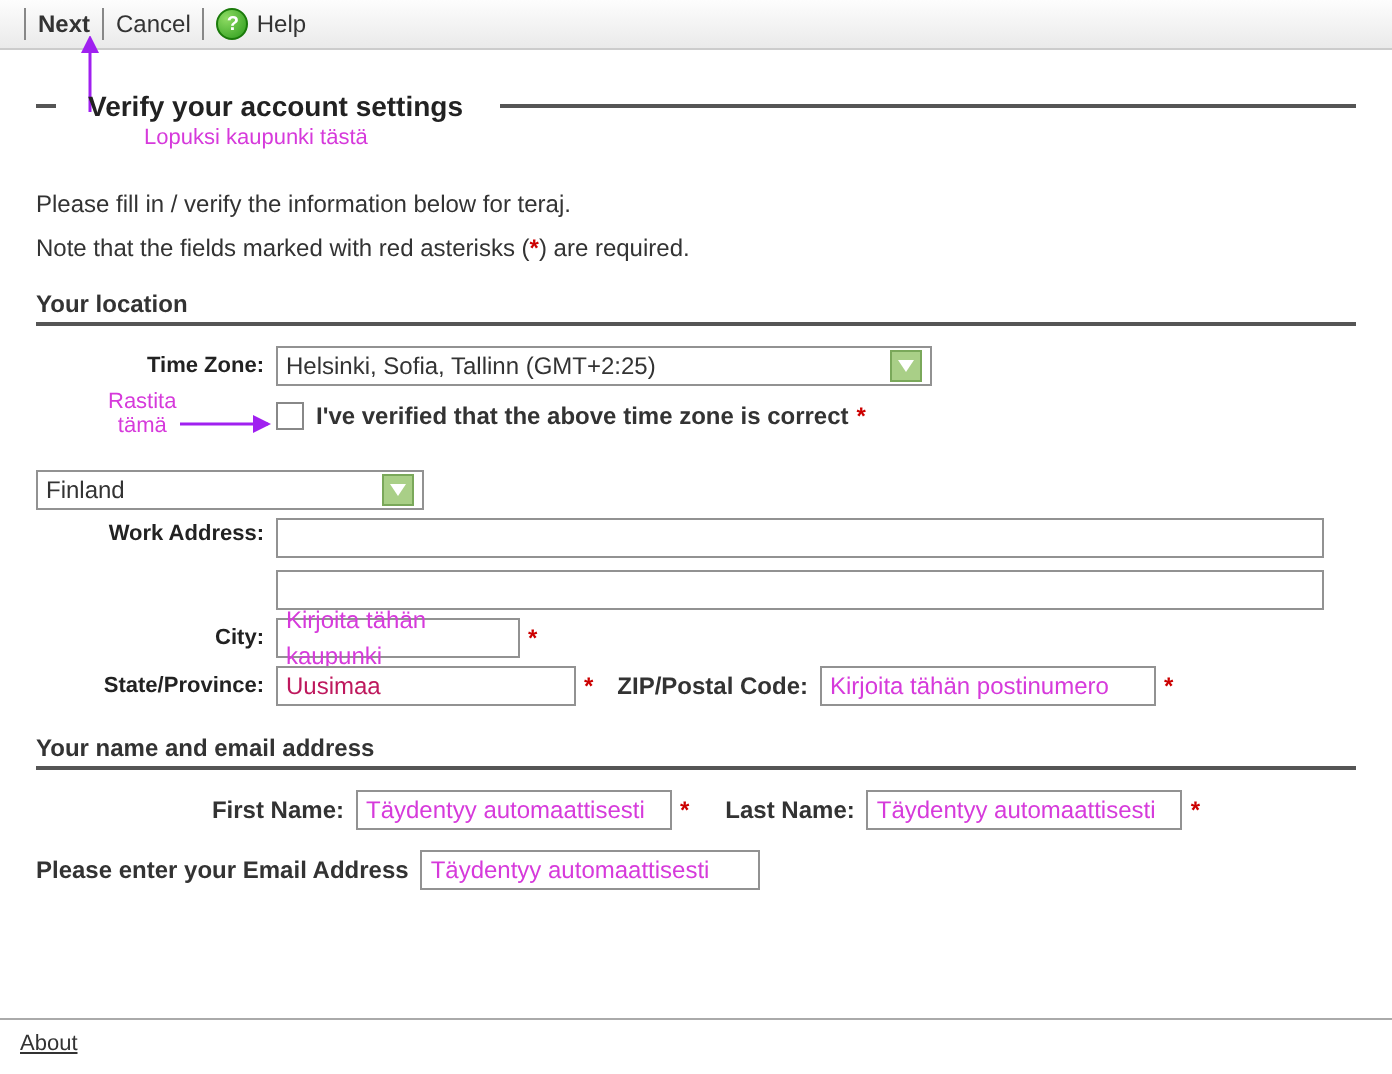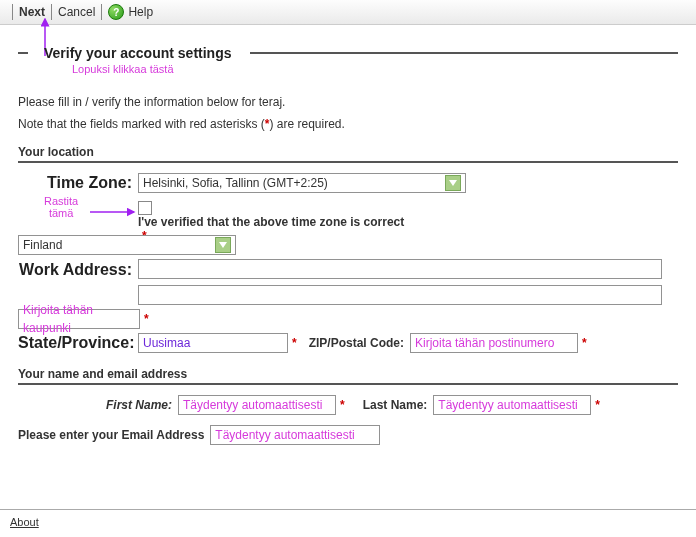--- a/index.html
+++ b/index.html
@@ -79,21 +79,21 @@
     display: flex;
     align-items: center;
     margin: 4px 0;
   }
   .label {
     width: 120px;
     text-align: right;
     font-weight: bold;
     padding-right: 6px;
     color: #222;
-    font-size: 16px;
+    font-size: 11px;
   }
   .fake-select, .fake-input {
     border: 1px solid #929292;
     background: #fff;
     height: 20px;
     line-height: 18px;
     padding: 0 4px;
     font-size: 12px;
     font-family: inherit;
     color: #333;
@@ -118,21 +118,21 @@
     width: 14px;
     height: 14px;
     border: 1px solid #888;
     background: #fff;
     margin-right: 6px;
     flex: none;
   }
   .req { color: #c00; font-weight: bold; margin-left: 4px; }
   .note-text { margin: 8px 0; color: #333; }
   .placeholder-pink { color: #d63adb; }
-  .placeholder-dark { color: #6d28d9; }
+  .placeholder-dark { color: #be185d; }
   .annotation {
     position: absolute;
     color: #d63adb;
     font-size: 11px;
     pointer-events: none;
   }
   .arrow {
     position: absolute;
     pointer-events: none;
   }
@@ -171,21 +171,21 @@
 </svg>
 
 <div class="content">
 
   <div class="section-title">
     <span class="line-left"></span>
     <span>Verify your account settings</span>
     <span class="line"></span>
   </div>
 
-  <div class="annotation" style="left:72px; top:38px;">Lopuksi klikkaa tästä</div>
+  <div class="annotation" style="left:72px; top:38px;">Lopuksi kaupunki tästä</div>
 
   <div style="height:18px;"></div>
 
   <p class="note-text">Please fill in / verify the information below for teraj.</p>
   <p class="note-text">
     <span>Note that the fields marked with red asterisks (</span><span class="req" style="margin:0">*</span><span>) are required.</span>
   </p>
 
   <div class="subhead">Your location</div>
 
@@ -195,75 +195,76 @@
       <span class="sel-text">Helsinki, Sofia, Tallinn (GMT+2:25)</span>
       <span class="sel-btn">
         <svg width="8" height="6">
             <path d="M0,0 L8,0 L4,6 Z" fill="#fff"></path>
           </svg>
       </span>
     </div>
   </div>
 
   <div style="position:relative; margin:6px 0 10px 0; height:26px;">
-    <div class="annotation" style="left:26px; top:-4px; text-align:center; line-height:12px;">
+    <div class="annotation" style="left:36px; top:-4px; text-align:center; line-height:12px;">
       <span>Rastita</span><br><span>tämä</span>
     </div>
     <svg class="arrow" style="left:72px; top:6px;" width="50" height="14">
       <defs>
           <marker id="ah2" markerWidth="6" markerHeight="6" refX="5" refY="3" orient="auto">
             <path d="M0,0 L6,3 L0,6 Z" fill="#a020f0"></path>
           </marker>
         </defs>
       <line x1="0" y1="7" x2="44" y2="7" stroke="#a020f0" stroke-width="1.5" marker-end="url(#ah2)"></line>
     </svg>
-    <div style="position:absolute; left:120px; top:2px; display:flex; align-items:flex-start;flex-direction:column;">
+    <div style="position:absolute; left:120px; top:2px; display:flex; align-items:flex-start;">
       <div class="checkbox"></div>
       <span style="font-weight:bold;">I've verified that the above time zone is correct</span>
       <span class="req">*</span>
     </div>
   </div>
 
   <div class="row">
-    <div class="fake-select" style="width:218px;">
+    <div class="fake-select" style="width:194px;">
       <span class="sel-text">Finland</span>
       <span class="sel-btn">
         <svg width="8" height="6">
             <path d="M0,0 L8,0 L4,6 Z" fill="#fff"></path>
           </svg>
       </span>
     </div>
   </div>
 
   <div class="row" style="align-items:flex-start;">
     <div class="label" style="padding-top:2px;">Work Address:</div>
     <div style="flex:none;">
       <div class="fake-input" style="width:524px;"></div>
       <div class="fake-input" style="width:524px; margin-top:6px;"></div>
     </div>
   </div>
 
   <div class="row">
+    <div class="label">City:</div>
     <div class="fake-input placeholder-pink" style="width:122px;">Kirjoita tähän kaupunki</div>
     <span class="req">*</span>
   </div>
 
   <div class="pair-row">
     <div class="label">State/Province:</div>
     <div class="fake-input placeholder-dark" style="width:150px;">Uusimaa</div>
     <span class="req">*</span>
     <div class="label2">ZIP/Postal Code:</div>
     <div class="fake-input placeholder-pink" style="width:168px;">Kirjoita tähän postinumero</div>
     <span class="req">*</span>
   </div>
 
   <div class="subhead">Your name and email address</div>
 
   <div class="pair-row">
-    <div style="width:160px; text-align:right; font-weight:bold; padding-right:6px;font-style:italic;">First Name:</div>
+    <div style="width:160px; text-align:right; font-weight:bold; padding-right:6px;">First Name:</div>
     <div class="fake-input placeholder-pink" style="width:158px;">Täydentyy automaattisesti</div>
     <span class="req" style="margin-right:6px;">*</span>
     <div class="label2">Last Name:</div>
     <div class="fake-input placeholder-pink" style="width:158px;">Täydentyy automaattisesti</div>
     <span class="req">*</span>
   </div>
 
   <div class="row" style="margin-top:10px;">
     <div style="font-weight:bold; padding-right:6px;">Please enter your Email Address</div>
     <div class="fake-input placeholder-pink" style="width:170px;">Täydentyy automaattisesti</div>

